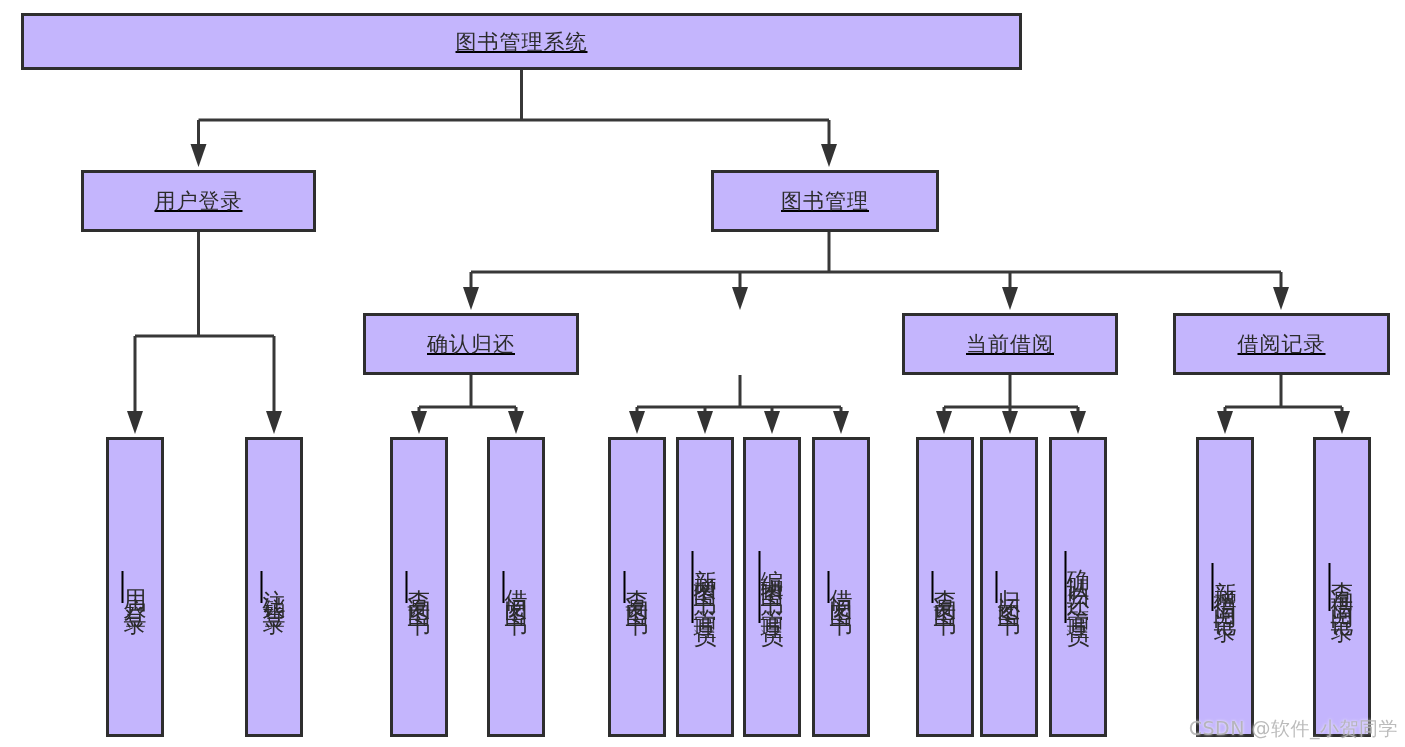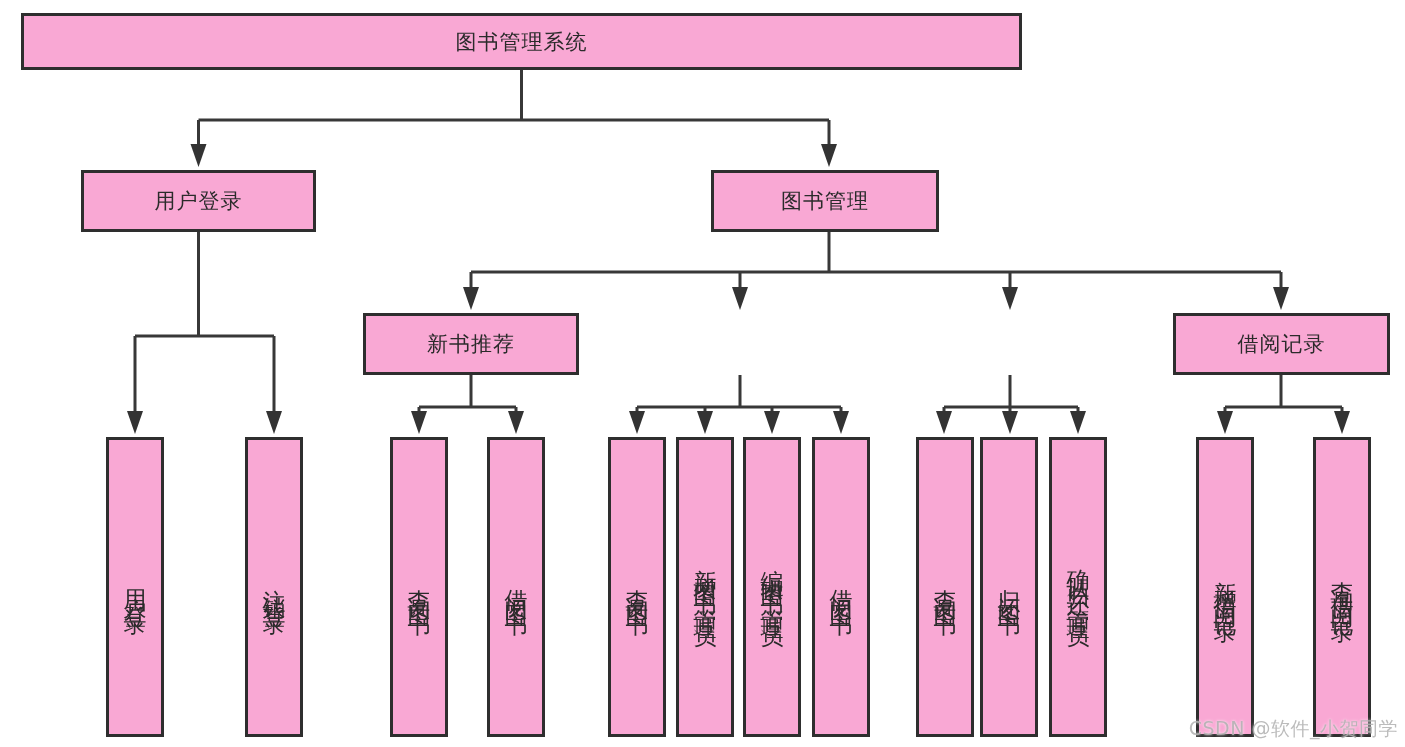--- a/index.html
+++ b/index.html
@@ -17,26 +17,27 @@
   }
   svg.connectors {
     position: absolute;
     left: 0;
     top: 0;
     z-index: 1;
   }
   .box {
     position: absolute;
     box-sizing: border-box;
-    background: #f9a8d4;
+    background: #c4b5fd;
     border: 3px solid #2e2e2e;
     display: flex;
     align-items: center;
     justify-content: center;
     z-index: 2;
+    text-decoration: underline;
   }
   .hlabel {
     font-size: 21px;
     letter-spacing: 1px;
     color: #2b2b2b;
     white-space: nowrap;
   }
   .vlabel {
     writing-mode: vertical-rl;
     text-orientation: mixed;
@@ -129,21 +130,24 @@
   </div>
 
   <div class="box lvl2" style="left:81px;top:170px;width:235px">
     <span class="hlabel">用户登录</span>
   </div>
   <div class="box lvl2" style="left:711px;top:170px;width:228px">
     <span class="hlabel">图书管理</span>
   </div>
 
   <div class="box lvl3" style="left:363px;top:313px;width:216px">
-    <span class="hlabel">新书推荐</span>
+    <span class="hlabel">确认归还</span>
+  </div>
+  <div class="box lvl3" style="left:902px;top:313px;width:216px">
+    <span class="hlabel">当前借阅</span>
   </div>
   <div class="box lvl3" style="left:1173px;top:313px;width:217px">
     <span class="hlabel">借阅记录</span>
   </div>
 
   <div class="box leaf" style="left:106px">
     <span class="vlabel">用户登录</span>
   </div>
   <div class="box leaf" style="left:245px">
     <span class="vlabel">注销登录</span>

